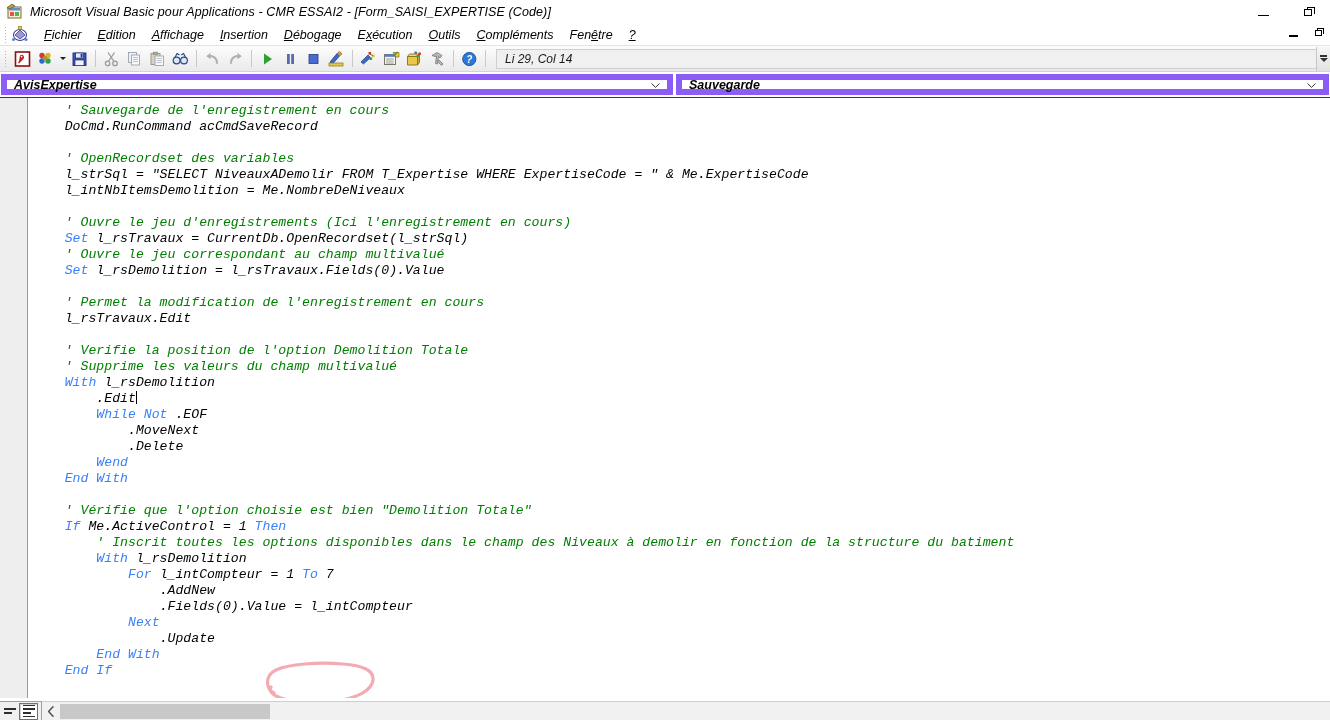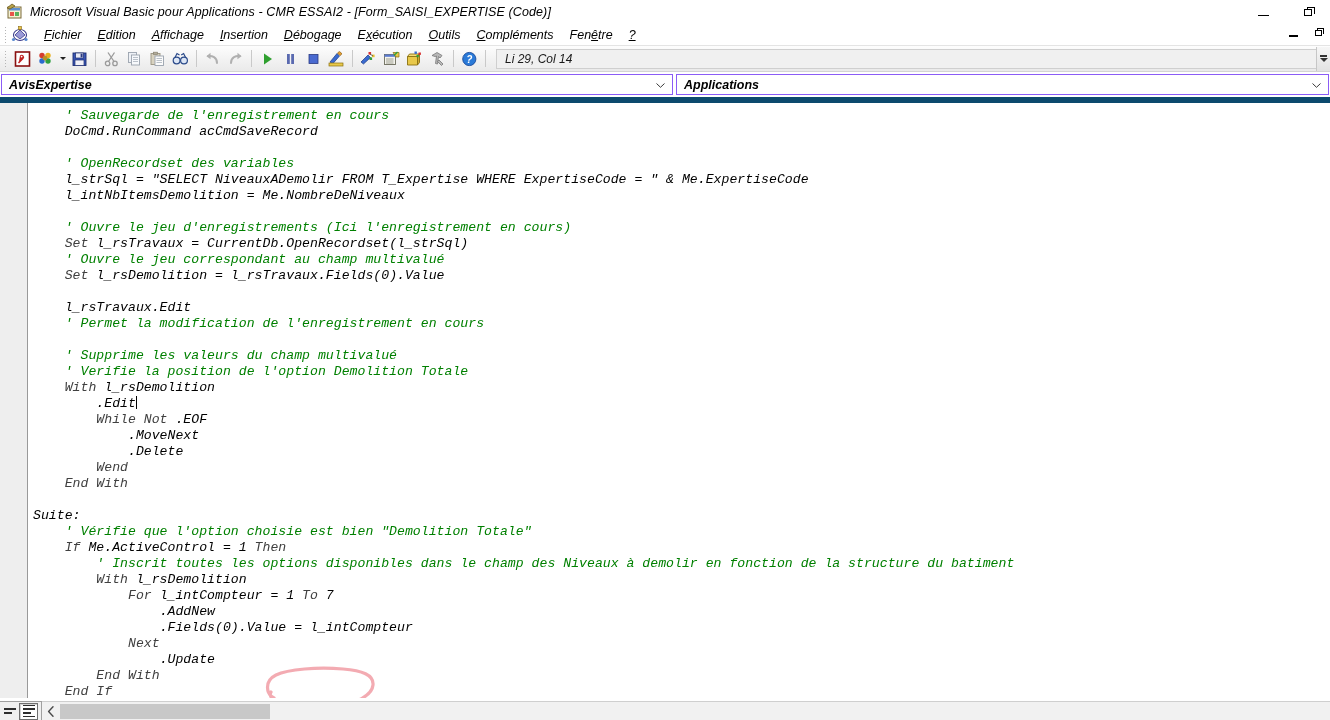--- a/index.html
+++ b/index.html
@@ -218,21 +218,21 @@
     height: 25px;
     flex: 0 0 25px;
     display: flex;
     align-items: center;
     background: #ffffff;
     padding: 0 1px;
     gap: 3px;
   }
   .combo {
     height: 21px;
-    border: 1px solid #8b5cf6;
+    border: 6px solid #8b5cf6;
     background: #ffffff;
     display: flex;
     align-items: center;
     position: relative;
     padding-left: 7px;
   }
   .combo-left { width: 672px; flex: 0 0 672px; }
   .combo-right { flex: 1 1 auto; }
   .combo-text {
     font-size: 12.5px;
@@ -247,21 +247,21 @@
     width: 9px; height: 5px;
   }
   .combo-chevron svg { display: block; }
 
   
   .code-wrap {
     flex: 1 1 auto;
     position: relative;
     display: flex;
     background: #ffffff;
-    border-top: 6px solid #0c4a6e;
+    border-top: 1px solid #0c4a6e;
     overflow: hidden;
   }
   .margin-indicator {
     width: 28px;
     flex: 0 0 28px;
     background: #eeeeee;
     border-right: 1px solid #999999;
     height: 100%;
   }
   .code-area {
@@ -275,21 +275,21 @@
     font-family: "Liberation Mono", "DejaVu Sans Mono", monospace;
     font-size: 13.2px;
     line-height: 16px;
     height: 16px;
     white-space: pre;
     color: #000000;
     padding-left: 5px;
     letter-spacing: 0px;
   }
   .tok-cmt { color: #008000; }
-  .tok-kw  { color: #404040; }
+  .tok-kw  { color: #3b82f6; }
   .tok-txt { color: #000000; }
 
   .caret {
     display: inline-block;
     width: 1px;
     height: 13px;
     background: #000;
     vertical-align: -2px;
     margin-left: 0px;
   }
@@ -606,21 +606,21 @@
   <div class="dropbar">
     <div class="combo combo-left">
       <span class="combo-text">AvisExpertise</span>
       <span class="combo-chevron">
         <svg width="9" height="5" viewBox="0 0 9 5">
             <path d="M0.5 0.5 L4.5 4.3 L8.5 0.5" fill="none" stroke="#3a3a3a" stroke-width="1"></path>
           </svg>
       </span>
     </div>
     <div class="combo combo-right">
-      <span class="combo-text">Applications</span>
+      <span class="combo-text">Sauvegarde</span>
       <span class="combo-chevron">
         <svg width="9" height="5" viewBox="0 0 9 5">
             <path d="M0.5 0.5 L4.5 4.3 L8.5 0.5" fill="none" stroke="#3a3a3a" stroke-width="1"></path>
           </svg>
       </span>
     </div>
   </div>
 
   <div class="code-wrap">
     <div class="margin-indicator"></div>
@@ -630,34 +630,33 @@
         <div class="code-line">&nbsp;</div>
         <div class="code-line">    <span class="tok-cmt">' OpenRecordset des variables</span></div>
         <div class="code-line">    <span class="tok-txt">l_strSql = "SELECT NiveauxADemolir FROM T_Expertise WHERE ExpertiseCode = " &amp; Me.ExpertiseCode</span></div>
         <div class="code-line">    <span class="tok-txt">l_intNbItemsDemolition = Me.NombreDeNiveaux</span></div>
         <div class="code-line">&nbsp;</div>
         <div class="code-line">    <span class="tok-cmt">' Ouvre le jeu d'enregistrements (Ici l'enregistrement en cours)</span></div>
         <div class="code-line">    <span class="tok-kw">Set</span><span class="tok-txt"> l_rsTravaux = CurrentDb.OpenRecordset(l_strSql)</span></div>
         <div class="code-line">    <span class="tok-cmt">' Ouvre le jeu correspondant au champ multivalué</span></div>
         <div class="code-line">    <span class="tok-kw">Set</span><span class="tok-txt"> l_rsDemolition = l_rsTravaux.Fields(0).Value</span></div>
         <div class="code-line">&nbsp;</div>
+        <div class="code-line">    <span class="tok-cmt">' Permet la modification de l'enregistrement en cours</span></div>
         <div class="code-line">    <span class="tok-txt">l_rsTravaux.Edit</span></div>
-        <div class="code-line">    <span class="tok-cmt">' Permet la modification de l'enregistrement en cours</span></div>
         <div class="code-line">&nbsp;</div>
+        <div class="code-line">    <span class="tok-cmt">' Verifie la position de l'option Demolition Totale</span></div>
         <div class="code-line">    <span class="tok-cmt">' Supprime les valeurs du champ multivalué</span></div>
-        <div class="code-line">    <span class="tok-cmt">' Verifie la position de l'option Demolition Totale</span></div>
         <div class="code-line">    <span class="tok-kw">With</span><span class="tok-txt"> l_rsDemolition</span></div>
         <div class="code-line">        <span class="tok-txt">.Edit</span><span class="caret"></span></div>
         <div class="code-line">        <span class="tok-kw">While Not</span><span class="tok-txt"> .EOF</span></div>
         <div class="code-line">            <span class="tok-txt">.MoveNext</span></div>
         <div class="code-line">            <span class="tok-txt">.Delete</span></div>
         <div class="code-line">        <span class="tok-kw">Wend</span></div>
         <div class="code-line">    <span class="tok-kw">End With</span></div>
         <div class="code-line">&nbsp;</div>
-        <div class="code-line"><span class="tok-txt">Suite:</span></div>
         <div class="code-line">    <span class="tok-cmt">' Vérifie que l'option choisie est bien "Demolition Totale"</span></div>
         <div class="code-line">    <span class="tok-kw">If</span><span class="tok-txt"> Me.ActiveControl = 1 </span><span class="tok-kw">Then</span></div>
         <div class="code-line">        <span class="tok-cmt">' Inscrit toutes les options disponibles dans le champ des Niveaux à demolir en fonction de la structure du batiment</span></div>
         <div class="code-line">        <span class="tok-kw">With</span><span class="tok-txt"> l_rsDemolition</span></div>
         <div class="code-line">            <span class="tok-kw">For</span><span class="tok-txt"> l_intCompteur = 1 </span><span class="tok-kw">To</span><span class="tok-txt"> 7</span></div>
         <div class="code-line">                <span class="tok-txt">.AddNew</span></div>
         <div class="code-line">                <span class="tok-txt">.Fields(0).Value = l_intCompteur</span></div>
         <div class="code-line">            <span class="tok-kw">Next</span></div>
         <div class="code-line">                <span class="tok-txt">.Update</span></div>
         <div class="code-line">        <span class="tok-kw">End With</span></div>

